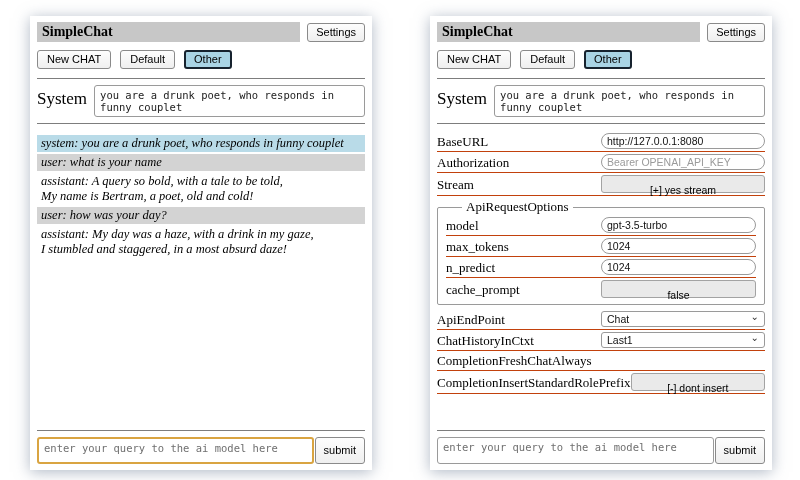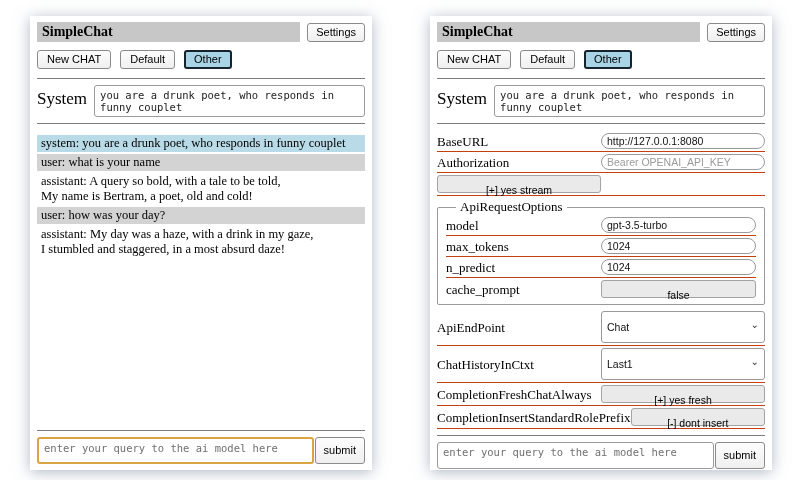--- a/index.html
+++ b/index.html
@@ -50,21 +50,21 @@
   .system-label { font-size: 17px; padding-top: 4px; }
   .mono-area {
     font-family: "DejaVu Sans Mono", monospace;
     font-size: 10.5px; color: #222;
     border: 1px solid #9a9a9a; border-radius: 3px;
     resize: none; outline: none; padding: 3px 5px;
     background: #fff;
   }
   .system-area { flex: 1; height: 32px; }
 
-  .chat-log { margin-top: 4px; }
+  .chat-log { margin-top: 4px; font-style: italic; }
   .msg {
     margin: 2px 0; padding: 1px 4px;
     font-size: 12.5px; line-height: 1.2;
     white-space: pre-line;
   }
   .msg-system { background: #b9dbe8; }
   .msg-user { background: #d3d3d3; }
   .msg-assistant { background: #ffffff; }
 
   .spacer { flex: 1; }
@@ -89,32 +89,32 @@
     padding: 0 5px; background: #fff; color: #111;
   }
   .setting-input::placeholder { color: #9a9a9a; }
   .setting-toggle {
     width: 100%; height: 16px;
     font-family: "Liberation Sans", sans-serif; font-size: 10.5px;
     background: #eaeaea; border: 1px solid #a3a3a3; border-radius: 3px;
     line-height: 12px; padding: 8px;
   }
   .fake-select {
-    width: 100%; height: 32px;
+    width: 100%; height: 16px;
     background: #fff; border: 1px solid #9a9a9a; border-radius: 3px;
     display: flex; justify-content: space-between; align-items: center;
     font-family: "Liberation Sans", sans-serif; font-size: 10.5px;
     padding: 0 5px; color: #111;
   }
   .chevron { font-size: 10px; color: #333; line-height: 8px; margin-top: -4px; }
   fieldset.group {
     border: 1px solid #9a9a9a; border-radius: 2px;
     margin: 3px 0 4px; padding: 0 8px 4px;
   }
-  fieldset.group legend { font-size: 13px; padding: 0 4px; margin-left: 10px; font-family: Liberation Serif, serif; }
+  fieldset.group legend { font-size: 13px; padding: 0 4px; margin-left: 16px; font-family: Liberation Serif, serif; }
   fieldset.group .setting-row:last-child { border-bottom: none; }
 </style>
 </head>
 <body>
 
 <div class="panel" id="panel-chat">
   <div class="header-row">
     <div class="title-bar">SimpleChat</div>
     <button class="btn">Settings</button>
   </div>
@@ -165,20 +165,21 @@
   <div class="settings-list">
       <div class="setting-row">
         <span class="setting-label">BaseURL</span>
         <input type="text" class="setting-input" value="http://127.0.0.1:8080" style="">
       </div>
       <div class="setting-row">
         <span class="setting-label">Authorization</span>
         <input type="text" class="setting-input" placeholder="Bearer OPENAI_API_KEY" style="">
       </div>
       <div class="setting-row">
+        <span class="setting-label">Stream</span>
         <button class="setting-toggle">[+] yes stream</button>
       </div>
       <fieldset class="group">
         <legend>ApiRequestOptions</legend>
         <div class="setting-row">
           <span class="setting-label">model</span>
           <input type="text" class="setting-input" value="gpt-3.5-turbo" style="">
         </div>
         <div class="setting-row">
           <span class="setting-label">max_tokens</span>
@@ -202,21 +203,20 @@
       </div>
       <div class="setting-row">
         <span class="setting-label">ChatHistoryInCtxt</span>
         <div class="fake-select">
           <span>Last1</span>
           <span class="chevron">⌄</span>
         </div>
       </div>
       <div class="setting-row">
         <span class="setting-label">CompletionFreshChatAlways</span>
-        <button class="setting-toggle">[+] yes fresh</button>
       </div>
       <div class="setting-row">
         <span class="setting-label">CompletionInsertStandardRolePrefix</span>
         <button class="setting-toggle">[-] dont insert</button>
       </div>
     </div>
   <div class="spacer"></div>
   <hr class="rule">
   <div class="query-row">
     <textarea class="mono-area query-input" spellcheck="false" placeholder="enter your query to the ai model here" style=""></textarea>

